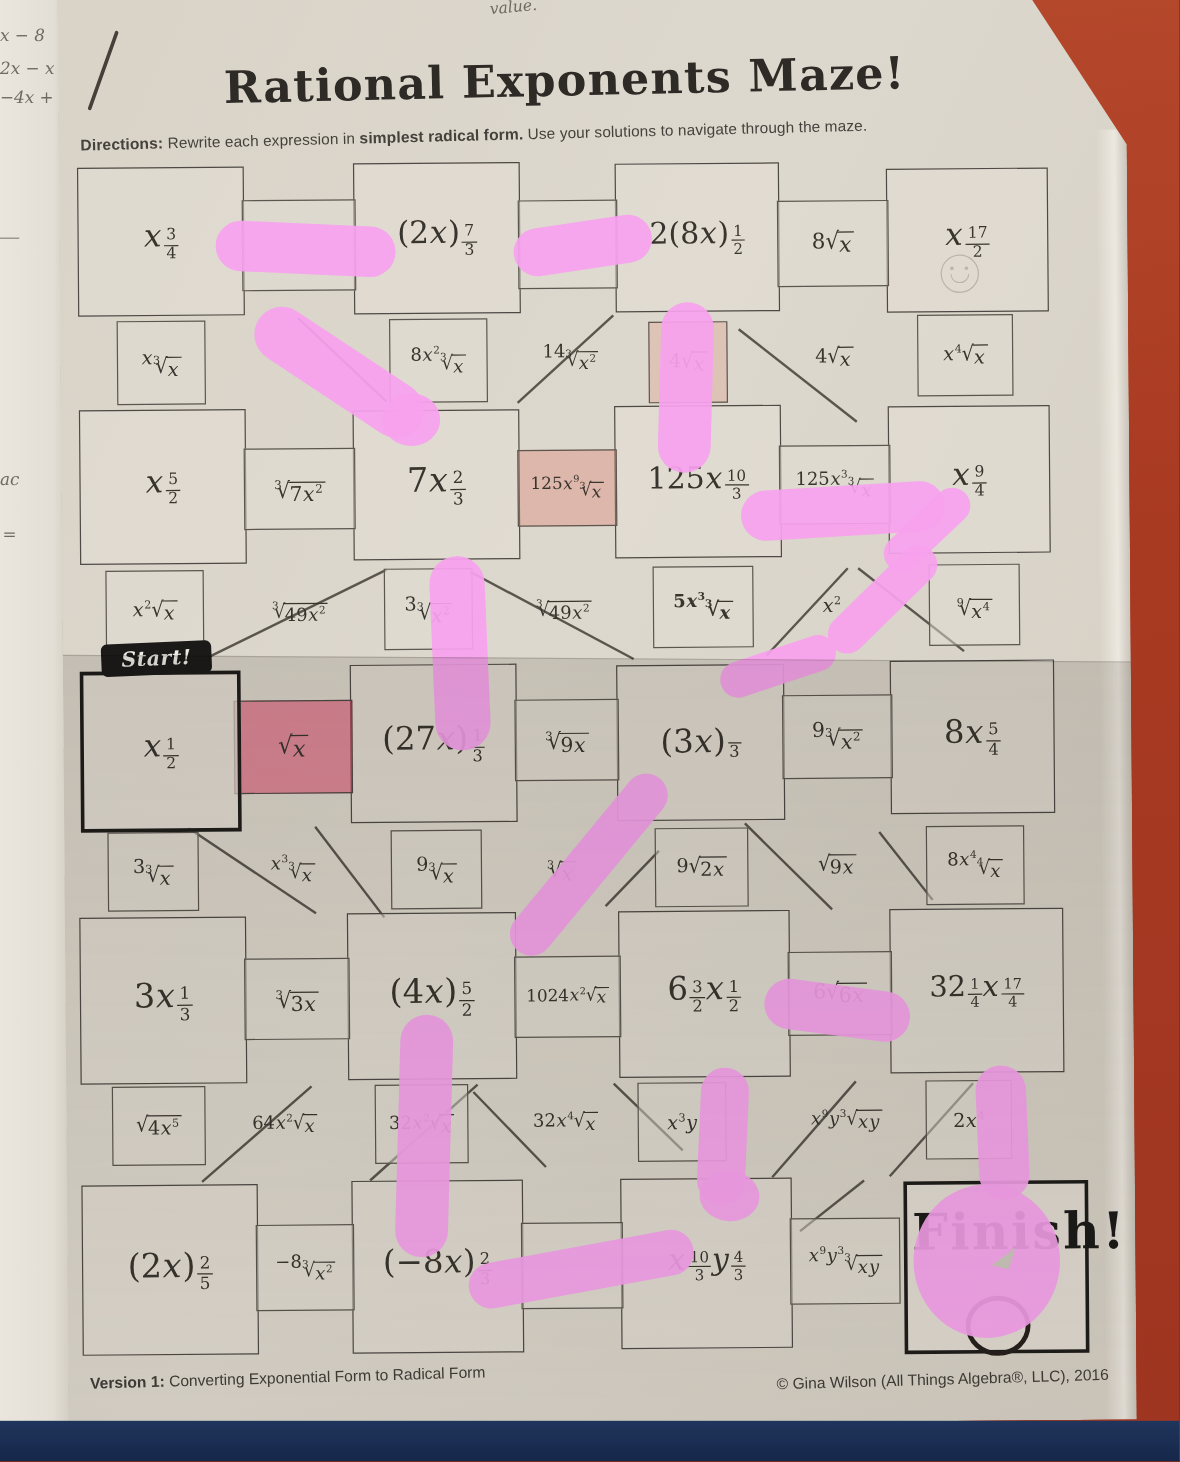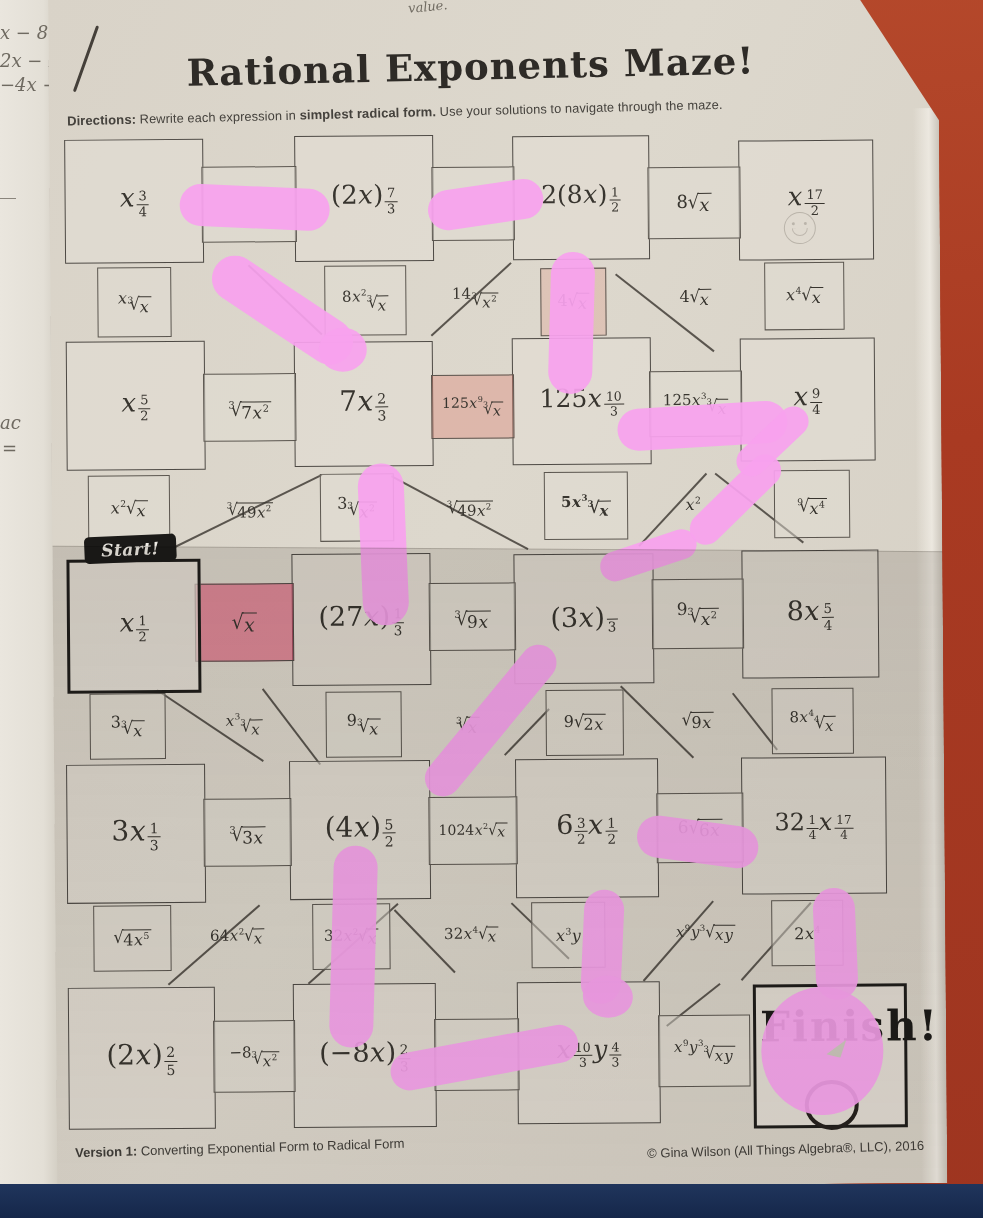--- a/index.html
+++ b/index.html
@@ -2,21 +2,21 @@
 <html><head>
 <meta charset="utf-8">
 <style>
   html,body{margin:0;padding:0;background:#7d2a18;}
   #stage{position:relative;width:983px;height:1218px;overflow:hidden;
          background:linear-gradient(175deg,#b64a2c 0%,#a93a22 40%,#9e3520 100%);
          font-family:"Liberation Sans",sans-serif;}
   
   #sliver{position:absolute;left:0;top:0;width:62px;height:1192px;overflow:hidden;
           background:linear-gradient(90deg,#eae6de 0%,#e3dfd6 70%,#cfcabf 100%);}
-  .scrap{position:absolute;color:#6f6a61;font-family:"DejaVu Serif",serif;font-style:italic;font-size:18px;white-space:nowrap;}
+  .scrap{position:absolute;color:#6f6a61;font-family:"DejaVu Serif",serif;font-style:italic;font-size:14px;white-space:nowrap;}
   #scrap-line{position:absolute;left:0;top:198px;width:16px;height:0;border-top:1.6px solid #8a857c;}
   
   #paper{position:absolute;left:48px;top:-4px;width:890px;height:1194px;
          background:linear-gradient(115deg,#d9d3c8 0%,#ddd8cd 45%,#d5cfc4 100%);
          clip-path:polygon(0 0,90.5% 0,100% 11%,100% 100%,0 100%);
          transform:rotate(-0.45deg);transform-origin:top left;
          box-shadow:-6px 0 9px rgba(60,30,20,0.35);}
   #paper-edge{position:absolute;right:0;top:10%;width:26px;height:90%;
          background:linear-gradient(90deg,rgba(235,231,223,0) 0%,rgba(238,234,226,0.9) 60%,rgba(200,194,184,0.9) 100%);}
   #content{position:absolute;left:-48px;top:4px;width:983px;height:1218px;}
@@ -85,21 +85,21 @@
 </head>
 <body>
 
 <div id="stage">
 
   <div id="sliver">
     <span class="scrap" style="left:0;top:22px;">x − 8</span>
     <span class="scrap" style="left:0;top:50px;">2x − x</span>
     <span class="scrap" style="left:0;top:74px;">−4x +</span>
     <span id="scrap-line"></span>
-    <span class="scrap" style="left:0;top:412px;font-style:italic;">ac</span>
+    <span class="scrap" style="left:0;top:392px;font-style:italic;">ac</span>
     <span class="scrap" style="left:2px;top:438px;">=</span>
   </div>
 
   <div id="paper">
     <div id="paper-edge"></div>
     <div id="content">
 
       <span class="scrap" style="left:408px;top:2px;transform:rotate(-5deg);font-size:13px;">value.</span>
       <div id="pen-slash"></div>
 

